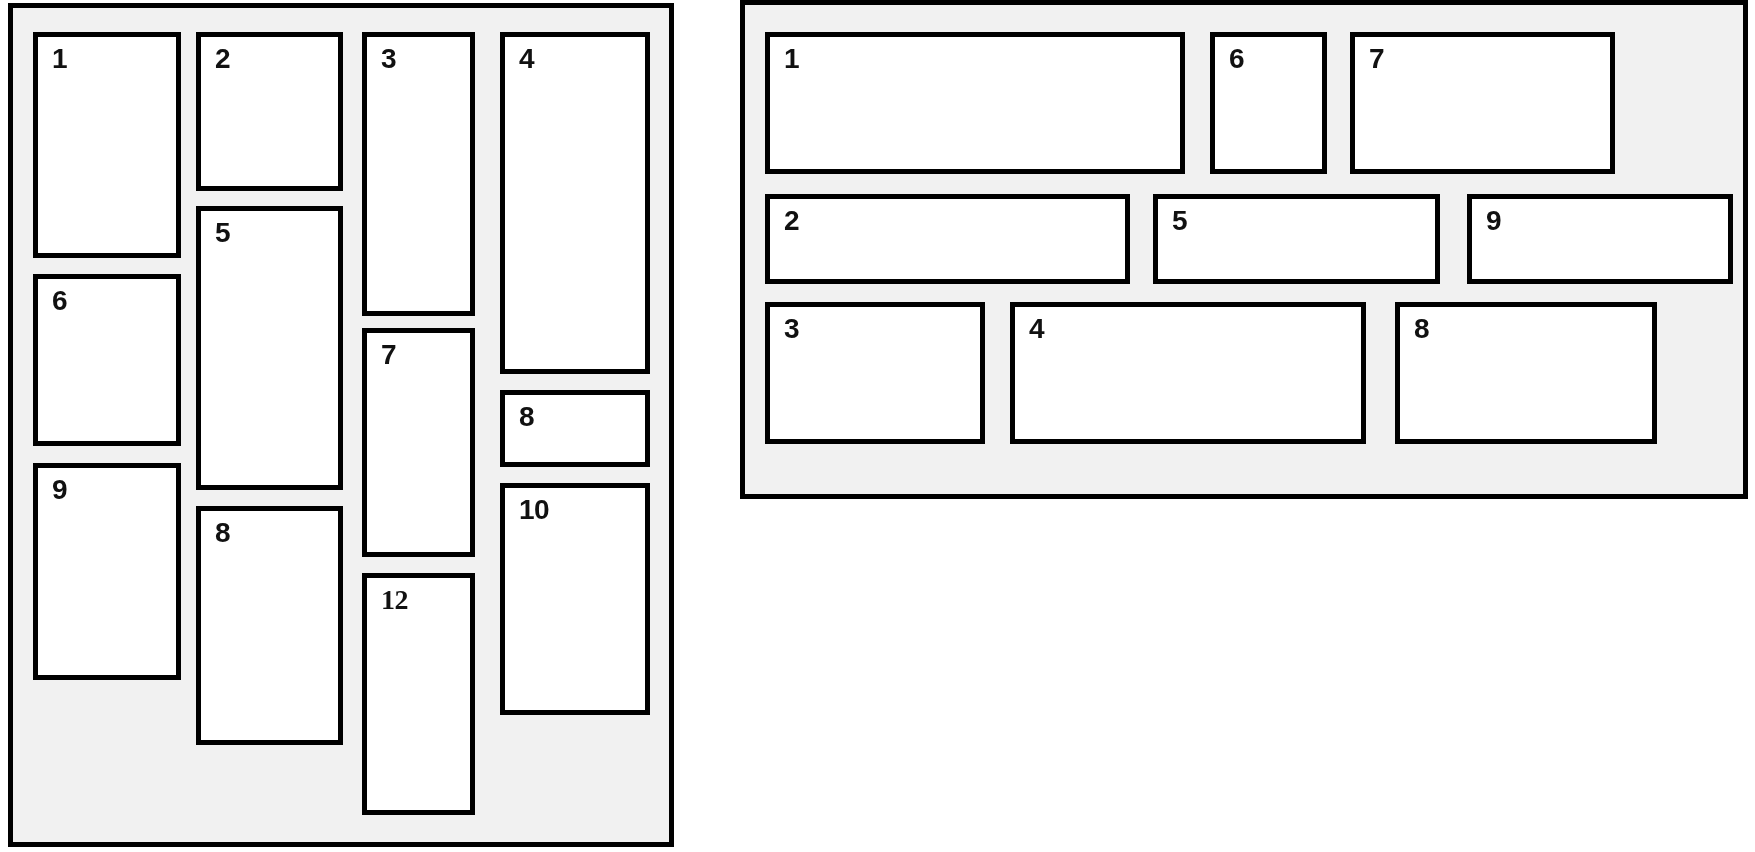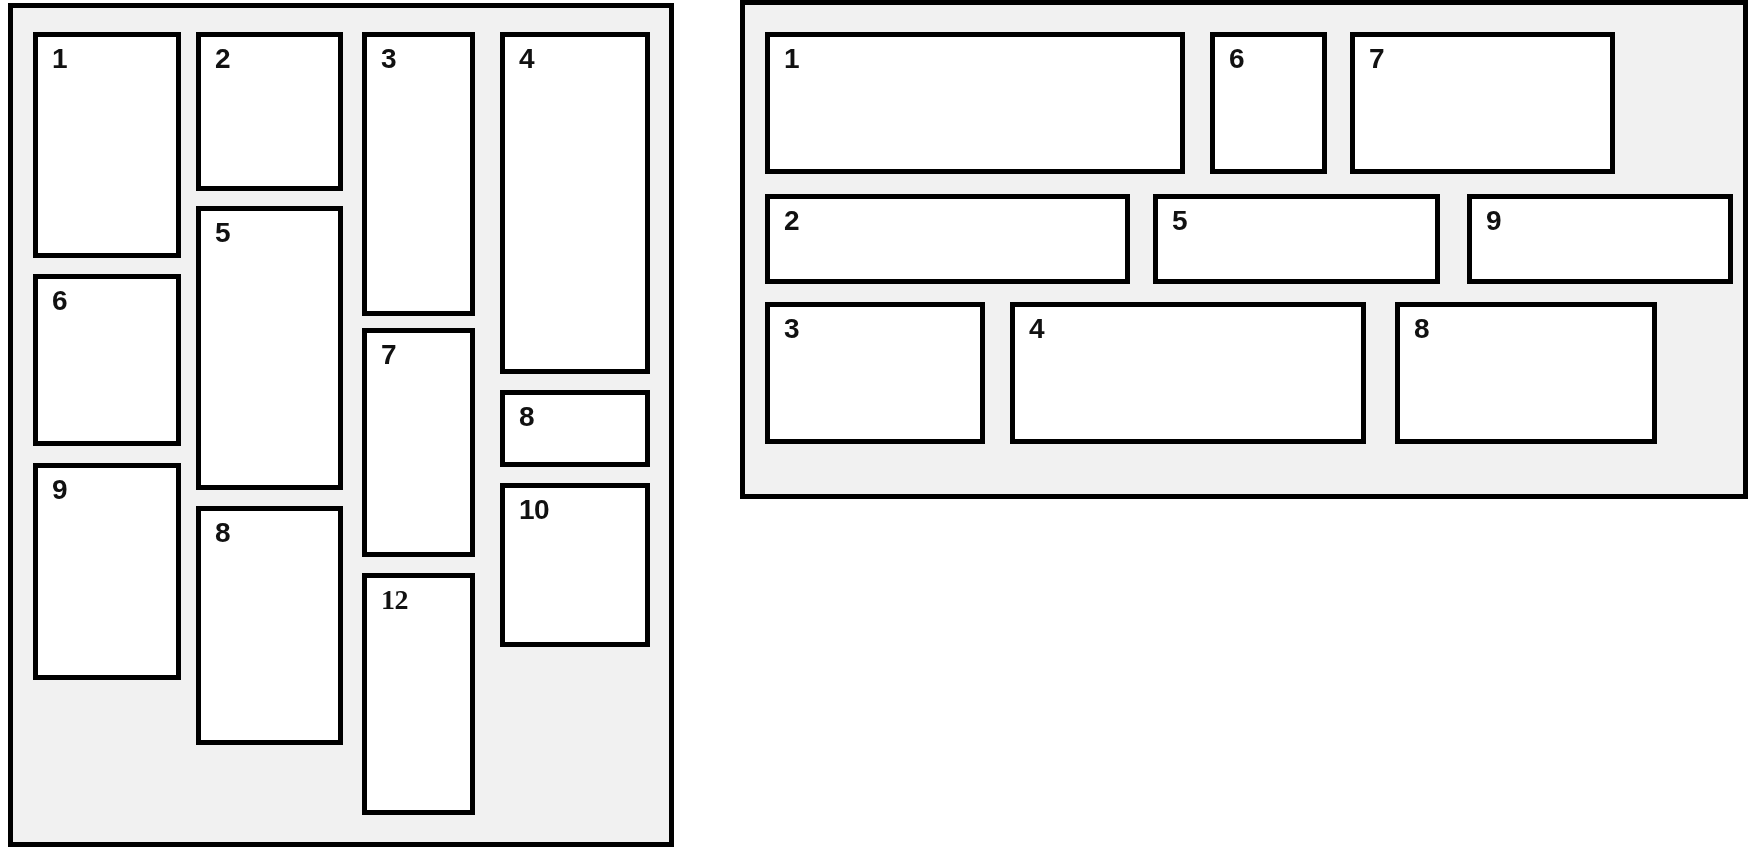--- a/index.html
+++ b/index.html
@@ -41,21 +41,21 @@
   
   .lb1  { left: 20px;  top: 24px;  width: 148px; height: 226px; }
   .lb2  { left: 183px; top: 24px;  width: 147px; height: 159px; }
   .lb3  { left: 349px; top: 24px;  width: 113px; height: 284px; }
   .lb4  { left: 487px; top: 24px;  width: 150px; height: 342px; }
   .lb5  { left: 183px; top: 198px; width: 147px; height: 284px; }
   .lb6  { left: 20px;  top: 266px; width: 148px; height: 172px; }
   .lb7  { left: 349px; top: 320px; width: 113px; height: 229px; }
   .lb8  { left: 487px; top: 382px; width: 150px; height: 77px;  }
   .lb9  { left: 20px;  top: 455px; width: 148px; height: 217px; }
-  .lb10 { left: 487px; top: 475px; width: 150px; height: 164px; }
+  .lb10 { left: 487px; top: 475px; width: 150px; height: 232px; }
   .lb11 { left: 183px; top: 498px; width: 147px; height: 239px; }
   .lb12 { left: 349px; top: 565px; width: 113px; height: 242px; font-family: Liberation Serif, serif; }
   
   .rb1  { left: 20px;  top: 27px;  width: 420px; height: 142px; }
   .rb2  { left: 20px;  top: 189px; width: 365px; height: 90px;  }
   .rb3  { left: 20px;  top: 297px; width: 220px; height: 142px; }
   .rb4  { left: 265px; top: 297px; width: 356px; height: 142px; }
   .rb5  { left: 408px; top: 189px; width: 287px; height: 90px;  }
   .rb6  { left: 465px; top: 27px;  width: 117px; height: 142px; }
   .rb7  { left: 605px; top: 27px;  width: 265px; height: 142px; }

